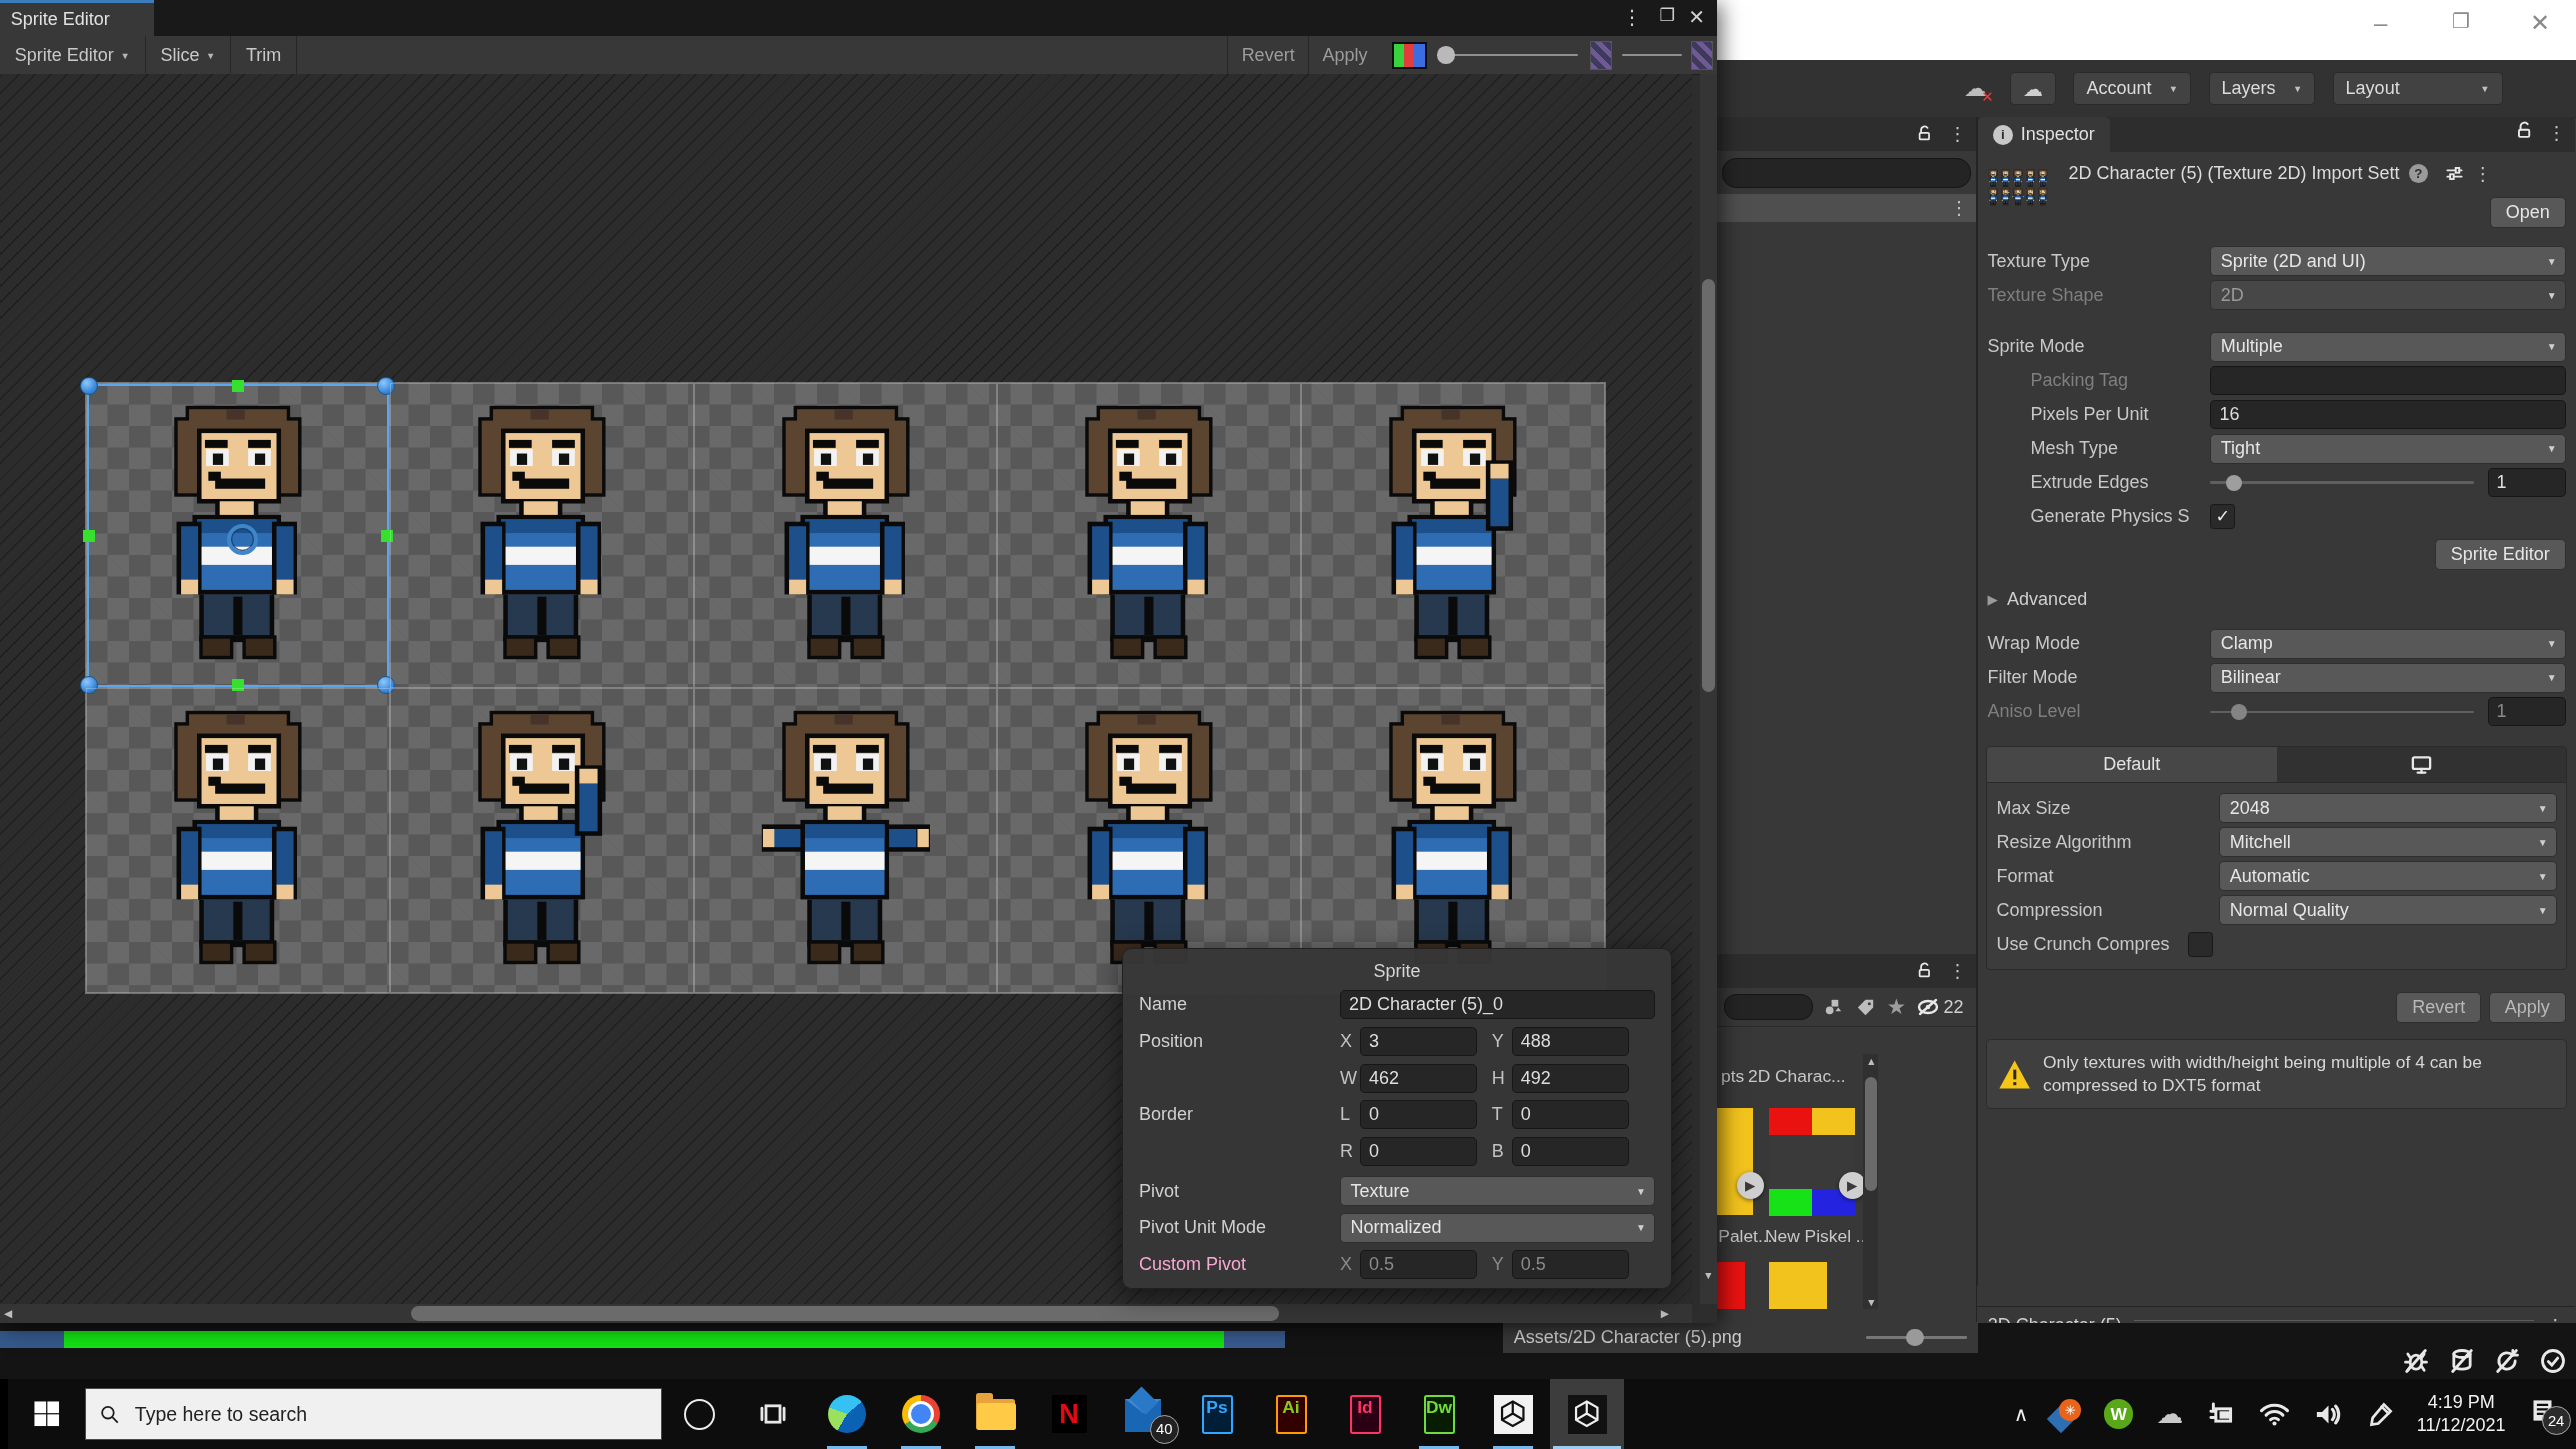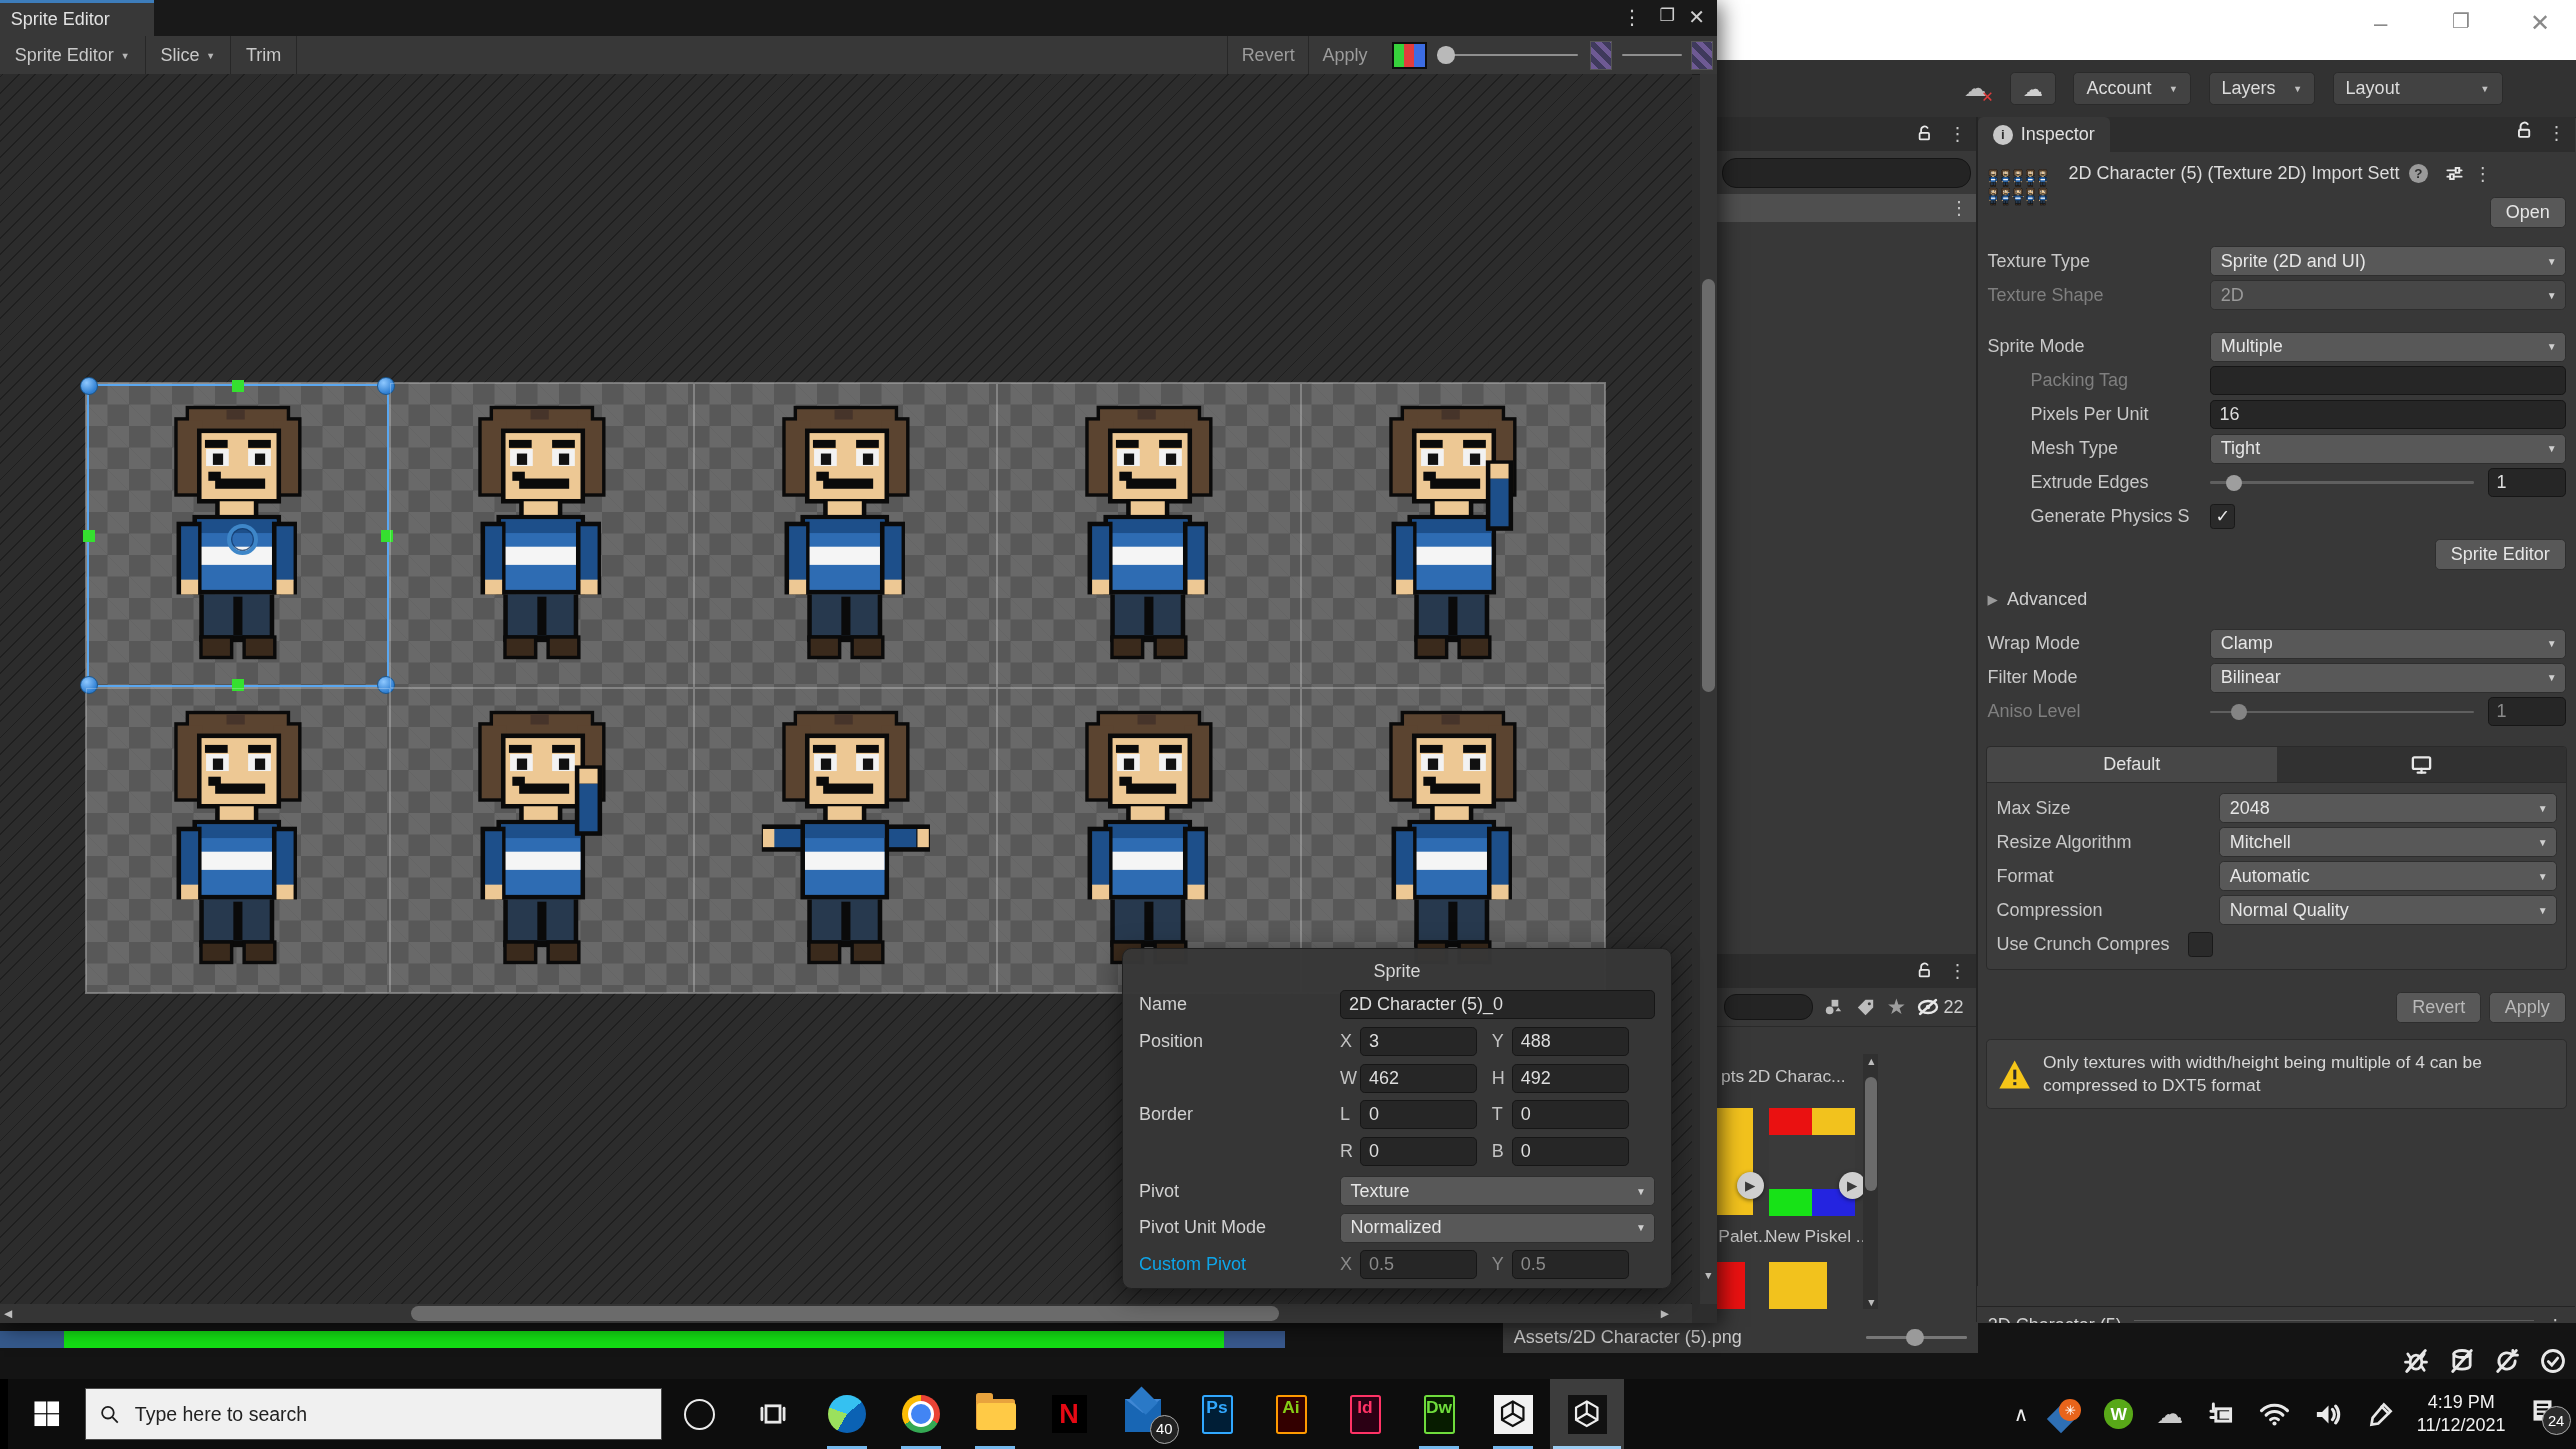--- a/index.html
+++ b/index.html
@@ -48,21 +48,21 @@
   .hscroll{left:0;bottom:0;width:1692px;height:19px;background:#353535;display:flex;align-items:center;}
   .hthumb{position:absolute;top:2px;height:14.8px;border-radius:7.4px;background:#6b6b6b;}
   .scroll-arrow{color:#bdbdbd;font-size:10.7px;}
   
   .sp-pop{left:1122px;top:948px;width:550px;height:341px;background:rgba(55,55,55,.97);
     border:0.7px solid #202020;border-radius:9.4px;box-shadow:0 6.7px 27px rgba(0,0,0,.5);
     padding:9.4px 16px;box-sizing:border-box;z-index:6;}
   .sp-title{text-align:center;color:#d6d6d6;height:29.5px;line-height:27px;}
   .sp-row{display:flex;align-items:center;height:34px;margin-bottom:2.7px;}
   .sp-label{flex:0 0 201px;color:#d0d0d0;}
-  .sp-label.dis{color:#0ea5e9;}
+  .sp-label.dis{color:#f9a8d4;}
   .mini-lab{flex:0 0 20px;color:#c3c3c3;}
   .inp{background:#262626;border:0.7px solid #161616;border-radius:4.7px;height:27px;display:flex;align-items:center;
     padding:0 8px;color:#dedede;}
   .inp.dis{color:#8a8a8a;}
   .dd{background:#585858;border:0.7px solid #2e2e2e;border-radius:4.7px;height:28px;display:flex;align-items:center;
     padding:0 9.4px;color:#e6e6e6;position:relative;}
   .dd .dd-ar{position:absolute;right:8px;font-size:10px;color:#cfcfcf;}
   .dd.dis{background:#474747;color:#9a9a9a;}
   .grow{flex:1;}
   

